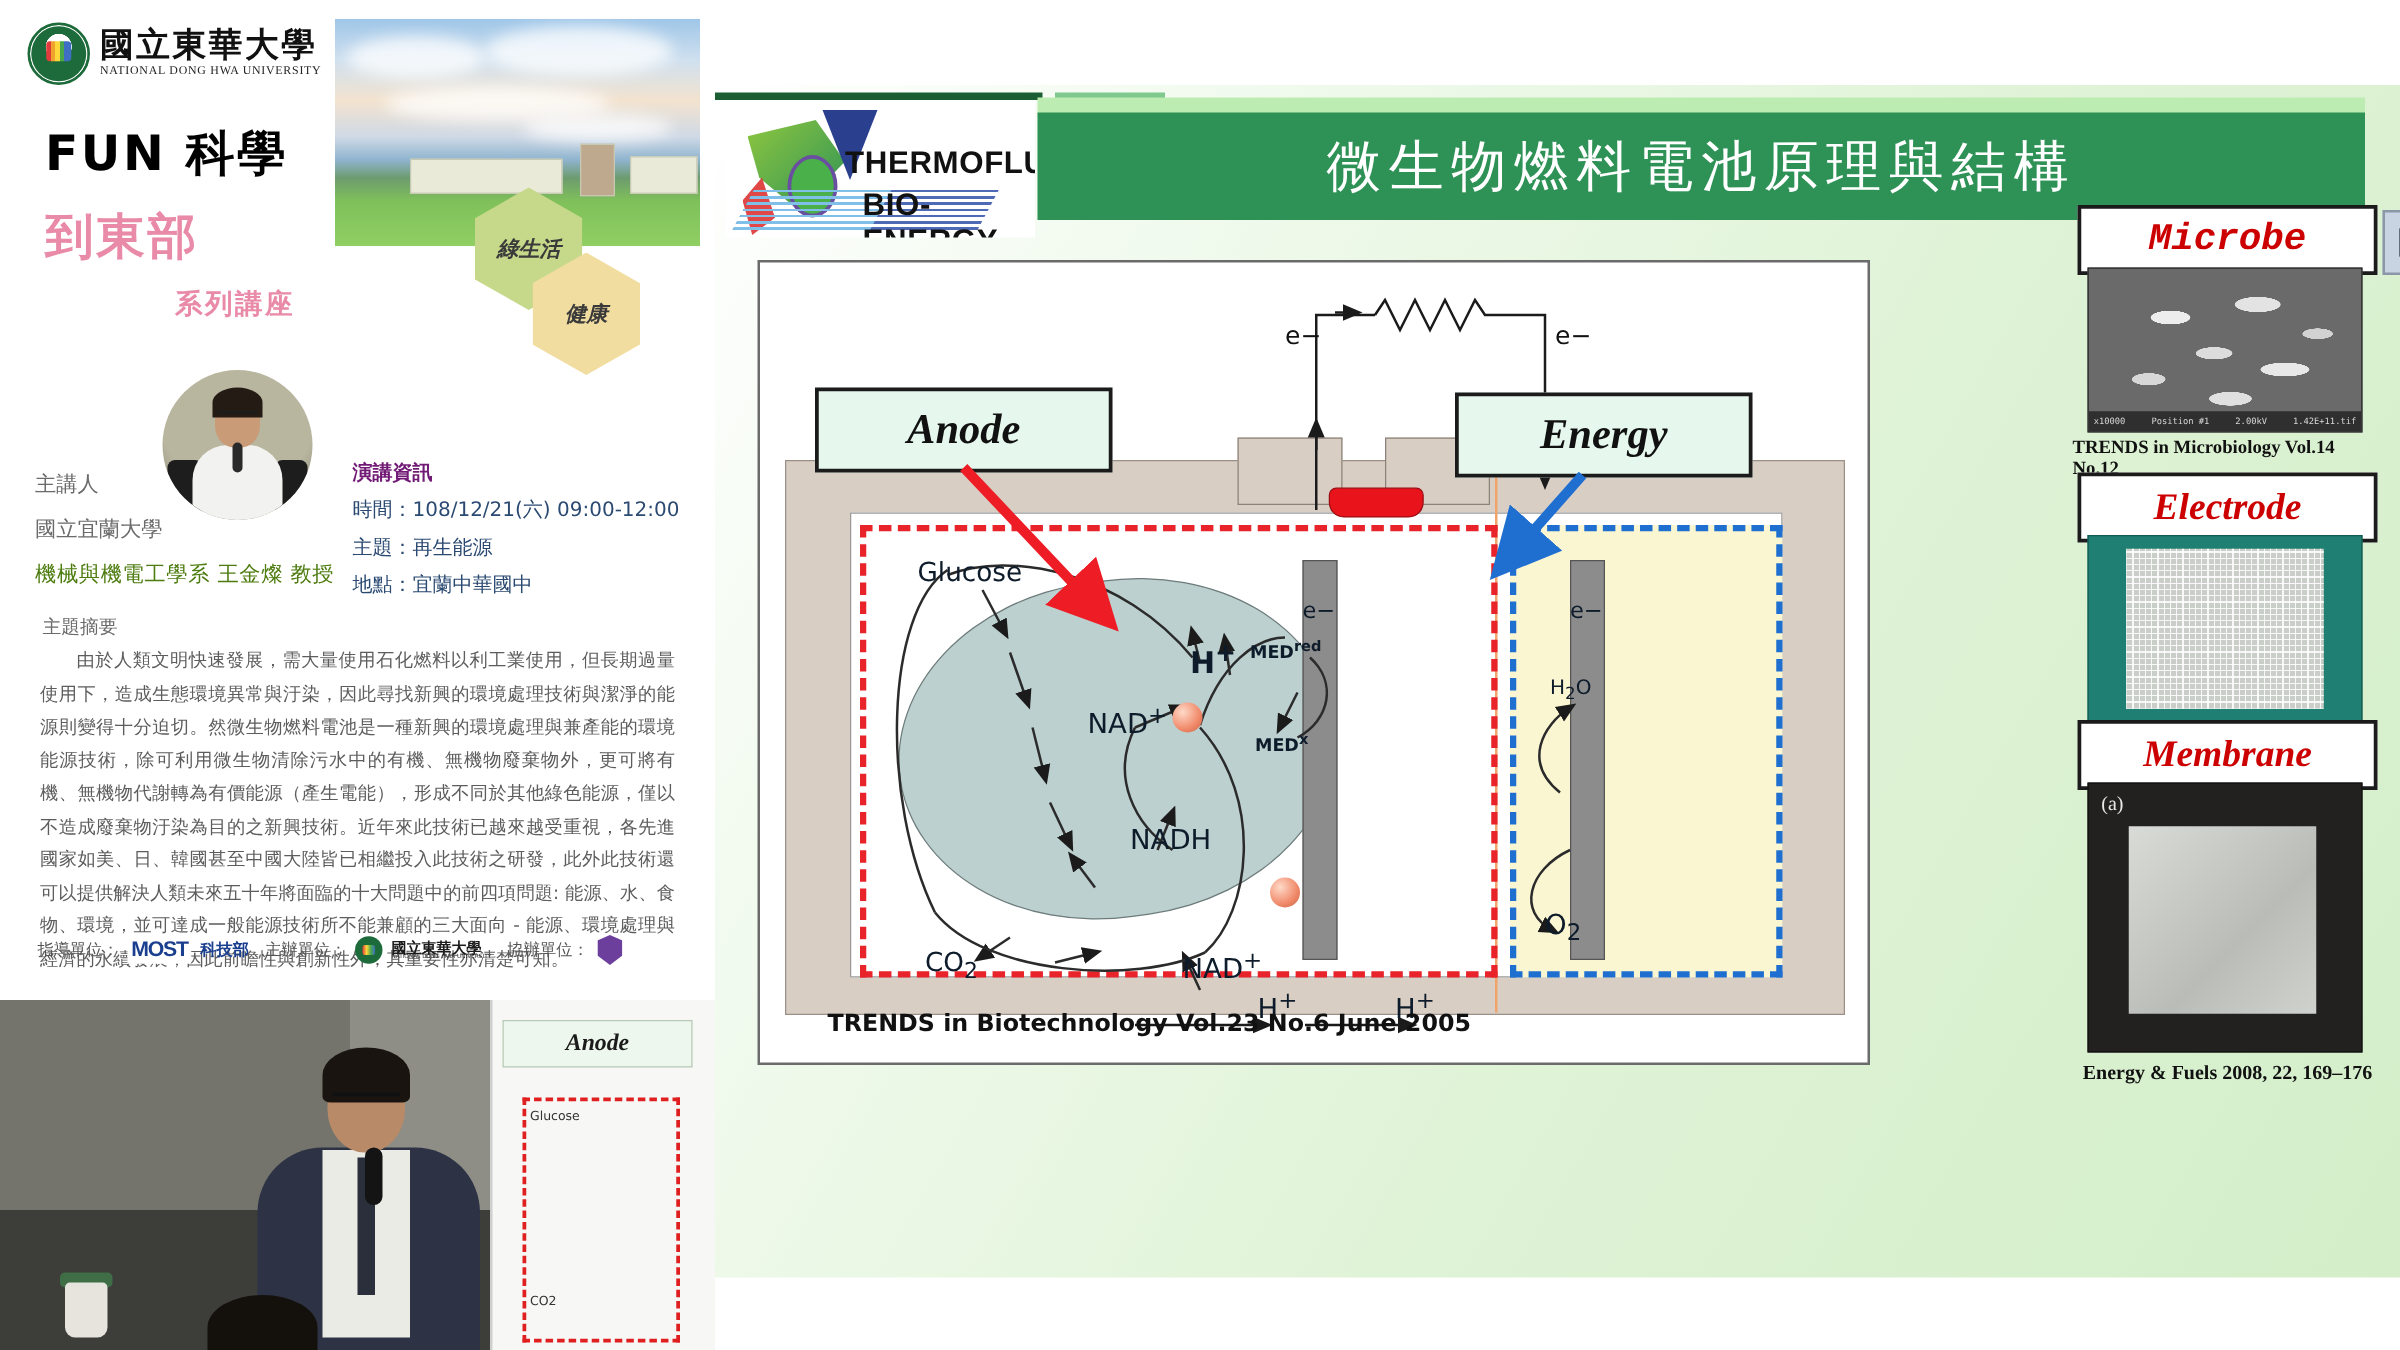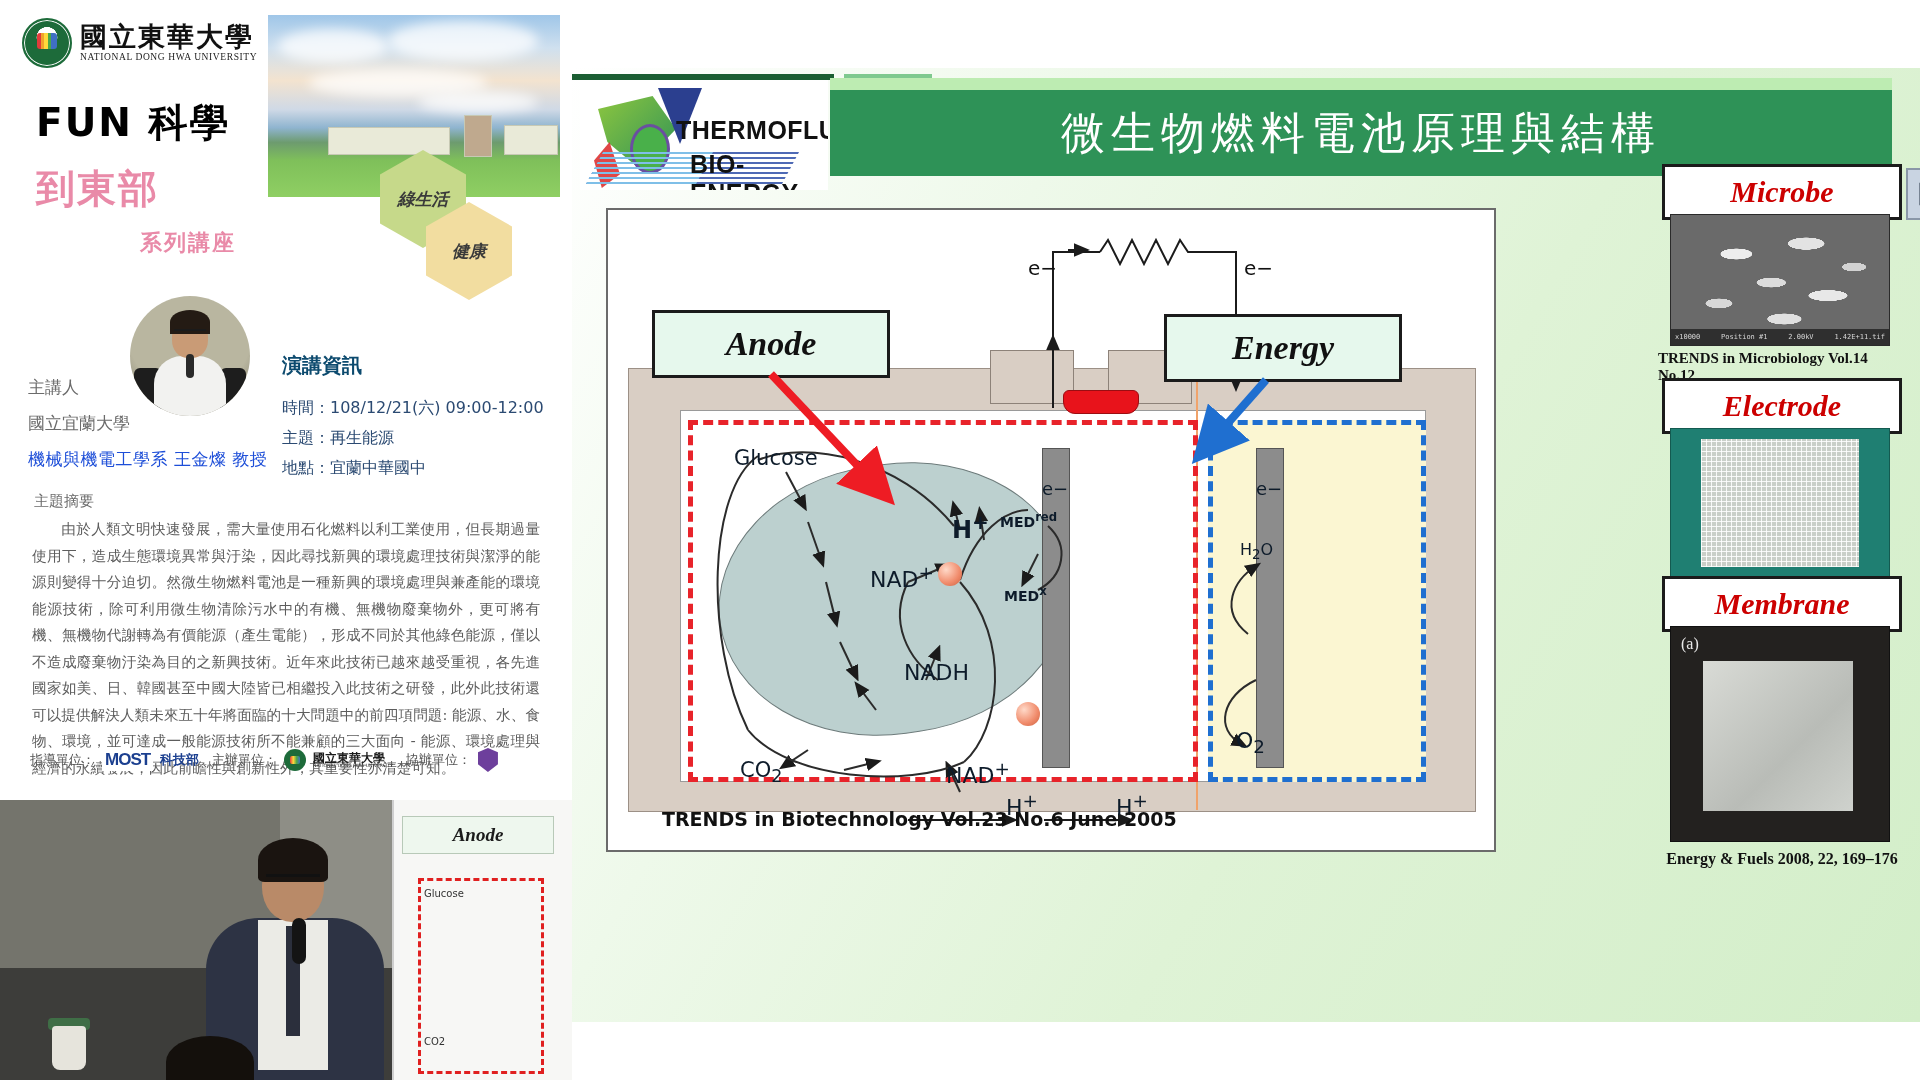--- a/index.html
+++ b/index.html
@@ -47,23 +47,23 @@
   .av-head{position:absolute;left:42px;top:20px;width:36px;height:42px;border-radius:48% 48% 42% 42%;background:#c99b76;}
   .av-hair{position:absolute;left:40px;top:14px;width:40px;height:24px;border-radius:50% 50% 0 0;background:#241b14;}
   .av-glass{position:absolute;left:44px;top:33px;width:32px;height:7px;border-top:2px solid #1b1b1b;}
   .av-body{position:absolute;left:24px;top:60px;width:72px;height:62px;border-radius:28px 28px 0 0;background:#f2f2f0;}
   .av-mic{position:absolute;left:56px;top:58px;width:8px;height:24px;border-radius:4px;background:#2a2a2a;}
   .av-chair{position:absolute;left:4px;top:72px;width:28px;height:46px;background:#1d1d1d;border-radius:6px;}
   .av-chair2{position:absolute;left:90px;top:72px;width:26px;height:46px;background:#1d1d1d;border-radius:6px;}
 
   .spk-label{position:absolute;left:28px;top:376px;font-size:17px;color:#6b6b6b;font-family:"DejaVu Sans",sans-serif;}
   .spk-org{position:absolute;left:28px;top:412px;font-size:17px;color:#6b6b6b;font-family:"DejaVu Sans",sans-serif;}
-  .spk-dept{position:absolute;left:28px;top:448px;font-size:17px;color:#1d4ed8;font-family:"DejaVu Sans",sans-serif;letter-spacing:.5px;}
-
-  .info-head{position:absolute;left:282px;top:352px;font-size:20px;color:#0c4a6e;font-weight:700;font-family:"DejaVu Sans",sans-serif;}
+  .spk-dept{position:absolute;left:28px;top:448px;font-size:17px;color:#4d7c0f;font-family:"DejaVu Sans",sans-serif;letter-spacing:.5px;}
+
+  .info-head{position:absolute;left:282px;top:368px;font-size:16px;color:#701a75;font-weight:700;font-family:"DejaVu Sans",sans-serif;}
   .info-1{position:absolute;left:282px;top:398px;font-size:16px;color:#2b4a72;font-family:"DejaVu Sans",sans-serif;}
   .info-2{position:absolute;left:282px;top:428px;font-size:16px;color:#2b4a72;font-family:"DejaVu Sans",sans-serif;}
   .info-3{position:absolute;left:282px;top:458px;font-size:16px;color:#2b4a72;font-family:"DejaVu Sans",sans-serif;}
 
   .abs-head{position:absolute;left:34px;top:492px;font-size:15px;color:#6b6b6b;font-family:"DejaVu Sans",sans-serif;}
   .abs-body{position:absolute;left:32px;top:516px;width:508px;font-size:14.6px;line-height:1.82;color:#5d5d5d;
      font-family:"DejaVu Sans",sans-serif;text-align:justify;text-indent:2em;}
 
   .orgrow{position:absolute;left:30px;top:748px;display:flex;align-items:center;gap:7px;font-size:13px;color:#555;
      font-family:"DejaVu Sans",sans-serif;}
@@ -172,21 +172,21 @@
   .lbl-e-a{left:434px;top:268px;font-size:18px;}
   .lbl-e-c{left:648px;top:268px;font-size:18px;}
 
   .bead{position:absolute;width:24px;height:24px;border-radius:50%;
      background:radial-gradient(circle at 34% 32%,#ffd9c8,#f08a6a 60%,#c8603f);}
   .caption{position:absolute;left:54px;top:598px;font-size:19px;color:#111;font-family:"DejaVu Sans",sans-serif;font-weight:600;}
 
   
   .rlabel{position:absolute;background:#ffffff;border:3px solid #1b1b1b;display:flex;align-items:center;justify-content:center;
      font-family:"Liberation Serif",serif;font-style:italic;font-weight:700;color:#cc0000;}
-  .rl-microbe{left:1090px;top:96px;width:234px;height:50px;font-size:30px;}
+  .rl-microbe{left:1090px;top:96px;width:234px;height:50px;font-size:30px;font-family:Liberation Mono, monospace;}
   .rl-electrode{left:1090px;top:310px;width:234px;height:50px;font-size:30px;}
   .rl-membrane{left:1090px;top:508px;width:234px;height:50px;font-size:30px;}
 
   .sem{position:absolute;left:1098px;top:146px;width:218px;height:130px;background:#5a5a5a;overflow:hidden;border:1px solid #2a2a2a;}
   .sem-grain{position:absolute;inset:0;background:
      radial-gradient(ellipse 26px 9px at 30% 30%,#ededed 0 60%,transparent 62%),
      radial-gradient(ellipse 30px 10px at 62% 22%,#e3e3e3 0 60%,transparent 62%),
      radial-gradient(ellipse 24px 8px at 46% 52%,#dcdcdc 0 60%,transparent 62%),
      radial-gradient(ellipse 32px 9px at 72% 62%,#e8e8e8 0 60%,transparent 62%),
      radial-gradient(ellipse 22px 8px at 22% 68%,#d7d7d7 0 60%,transparent 62%),

